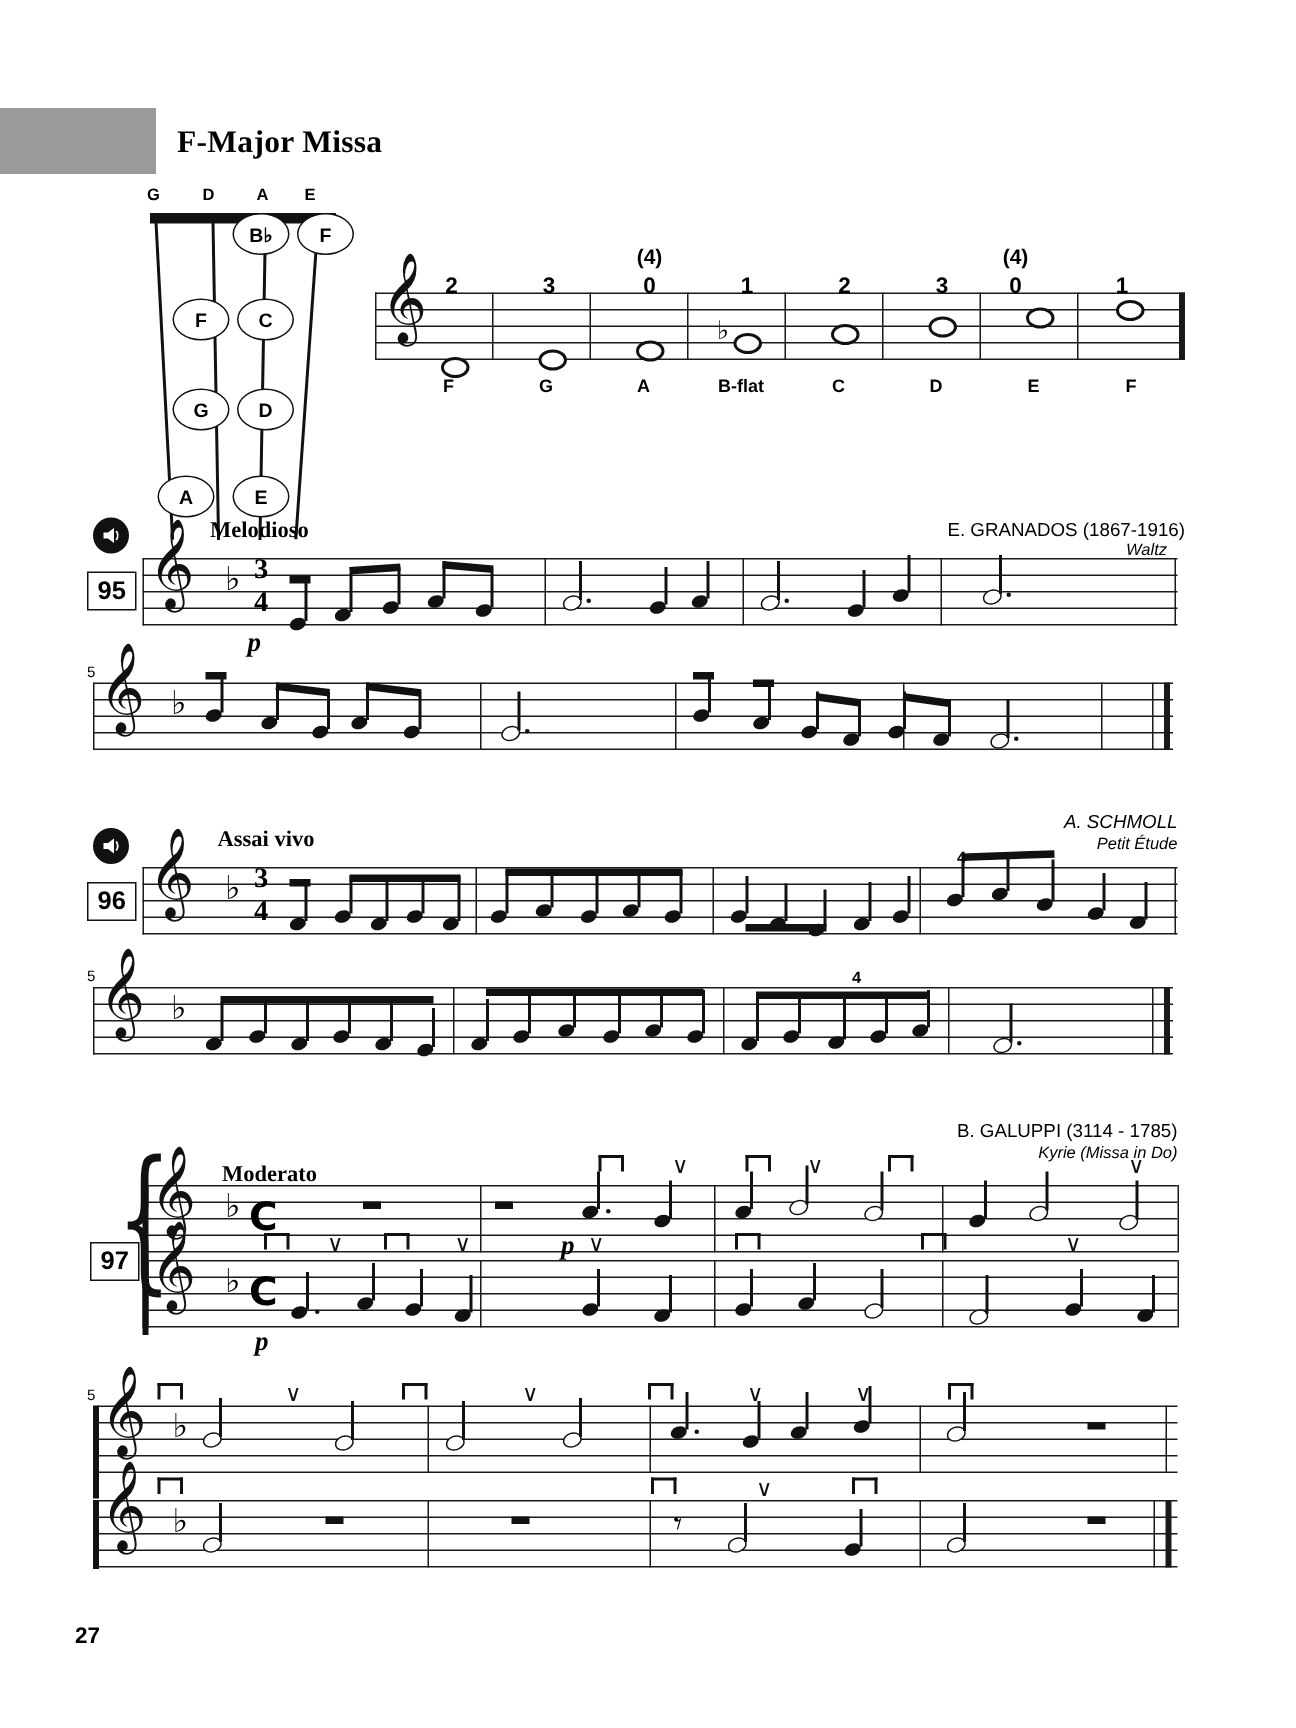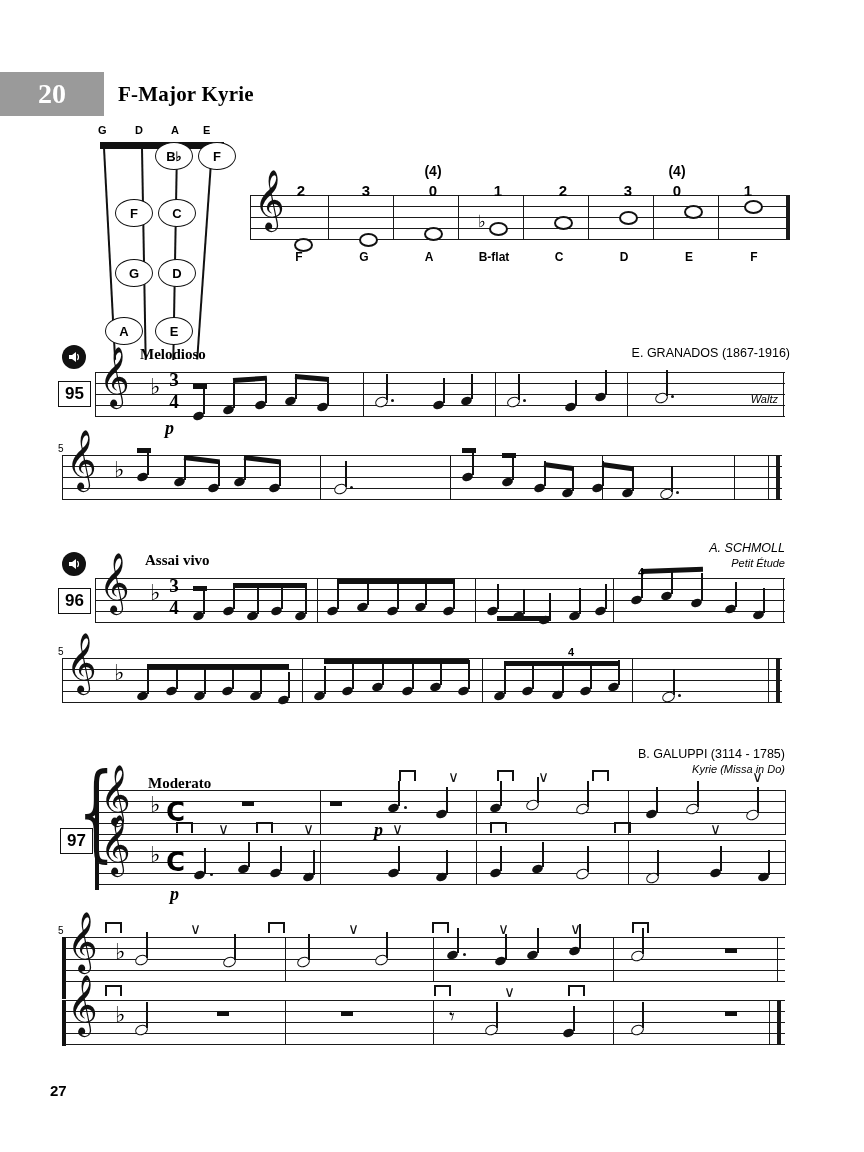--- a/index.html
+++ b/index.html
@@ -125,22 +125,21 @@
     font-family:"Liberation Sans",sans-serif;
   }
   .fnum-small{position:absolute;font-size:11px;font-weight:bold;font-family:"Liberation Sans",sans-serif;}
 </style>
 </head>
 <body>
 
 <div class="page">
 
   <div class="chapter-bar"></div>
-  <div class="chapter-num">20</div>
-  <div class="chapter-title">F-Major Kyrie</div>
+  <div class="chapter-title">F-Major Missa</div>
 
   <div class="fchart">
     <div class="string-label" style="left:28px;top:0;">G</div>
     <div class="string-label" style="left:65px;top:0;">D</div>
     <div class="string-label" style="left:101px;top:0;">A</div>
     <div class="string-label" style="left:133px;top:0;">E</div>
 
     <div class="nut"></div>
 
     <div class="strline" style="left:33px;top:24px;height:212px;transform:rotate(-3deg);"></div>
@@ -227,21 +226,21 @@
   <div class="notename" style="left:736px;top:250px;width:36px;">F</div>
 
   <div class="speaker" style="left:62px;top:345px;">
     <svg width="14" height="14" viewBox="0 0 14 14">
         <polygon points="2,5 5,5 9,2 9,12 5,9 2,9" fill="#fff"></polygon>
         <path d="M10.5 4 Q12.5 7 10.5 10" stroke="#fff" stroke-width="1.2" fill="none"></path>
       </svg>
   </div>
   <div class="tempo" style="left:140px;top:346px;">Melodioso</div>
   <div class="composer" style="left:520px;top:346px;width:270px;">E. GRANADOS (1867-1916)</div>
-  <div class="worktitle" style="left:508px;top:361px;width:270px;margin-top:32px;">Waltz</div>
+  <div class="worktitle" style="left:508px;top:361px;width:270px;">Waltz</div>
   <div class="exnum" style="left:58px;top:381px;">95</div>
 
   <div class="staff" style="left:95px;top:372px;width:690px;height:46px;">
     <div class="line" style="top:0;"></div>
       <div class="line" style="top:11px;"></div>
     <div class="line" style="top:22px;"></div>
       <div class="line" style="top:33px;"></div>
     <div class="line" style="top:44px;"></div>
     <div class="barline" style="left:0;top:0;height:45px;"></div>
     <div class="clef" style="left:4px;top:-22px;">𝄞</div>

